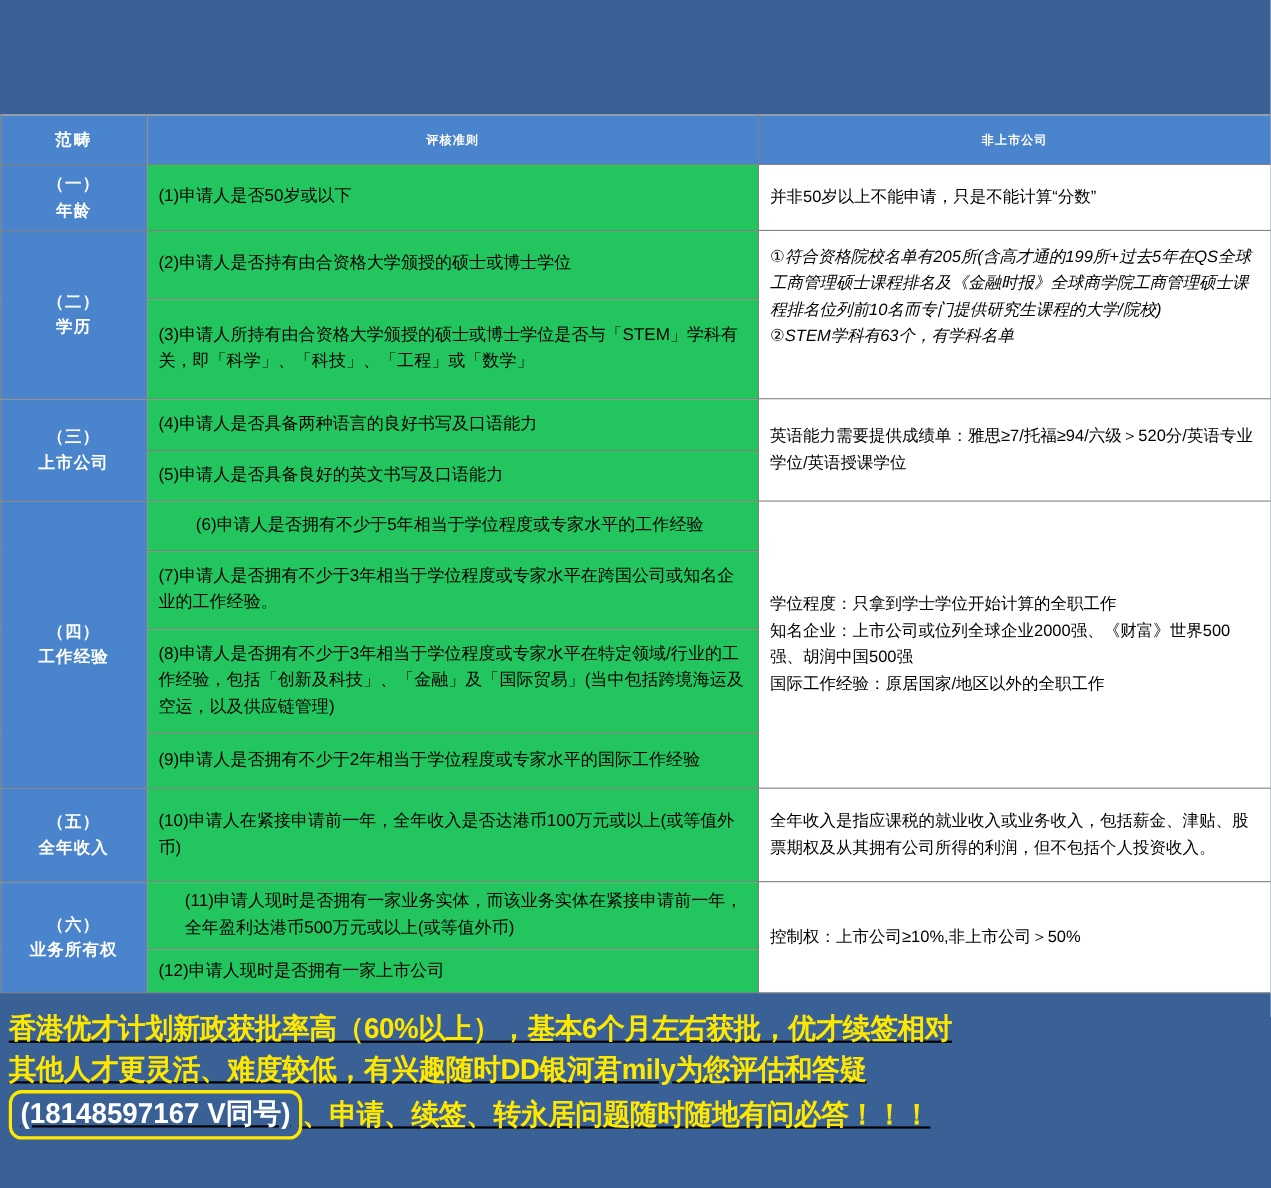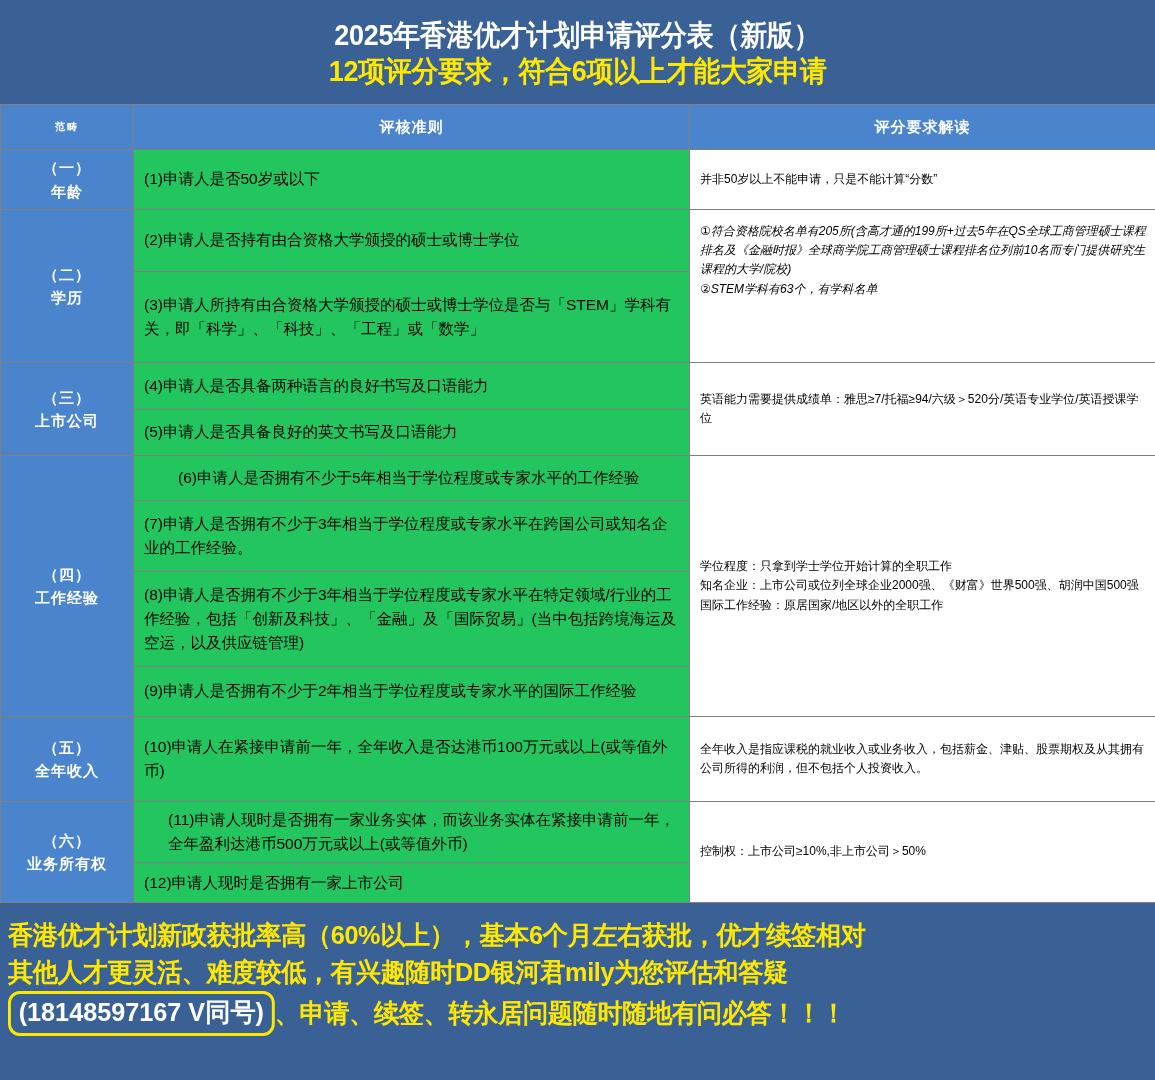--- a/index.html
+++ b/index.html
@@ -78,28 +78,28 @@
     vertical-align: middle;
     box-sizing: border-box;
   }
   col.c1 { width: 133px; }
   col.c2 { width: 556px; }
   col.c3 { width: 466px; }
 
   thead th {
     background: #4a84cd;
     color: #ffffff;
-    font-size: 15px;
+    font-size: 11px;
     font-weight: bold;
     height: 45px;
     text-align: center;
     letter-spacing: 1px;
     border-color: #7ba4d6;
   }
-  thead th.th-cat { font-size: 10px; letter-spacing: 2px; margin-left: 32px; }
+  thead th.th-cat { font-size: 15px; letter-spacing: 2px; margin-left: 32px; }
 
   td.cat {
     background: #4a84cd;
     color: #ffffff;
     font-size: 15px;
     font-weight: bold;
     text-align: center;
     line-height: 1.55;
     letter-spacing: 1px;
     border-color: #7ba4d6;
@@ -108,38 +108,39 @@
     background: #22c55e;
     color: #000000;
     font-size: 15.5px;
     line-height: 1.55;
     padding: 6px 8px 6px 10px;
     text-align: left;
   }
   td.note {
     background: #ffffff;
     color: #000000;
-    font-size: 12px;
+    font-size: 15px;
     line-height: 1.6;
     padding: 8px 8px 8px 10px;
     text-align: left;
     vertical-align: middle;
   }
   td.note.top { vertical-align: top; padding-top: 12px; font-style: italic; }
 
   
   .footer {
     position: absolute;
     left: 0;
     top: 903px;
     width: 1155px;
     height: 177px;
     background: #3a6196;
     padding: 14px 8px 0 8px;
     box-sizing: border-box;
+    text-decoration: underline;
   }
   .f-line {
     color: #ffe800;
     font-size: 26px;
     font-weight: bold;
     line-height: 1.42;
     letter-spacing: -0.4px;
     white-space: nowrap;
     transform: scaleX(0.97);
     transform-origin: left center;
@@ -160,37 +161,33 @@
     letter-spacing: 0px;
     line-height: 1.2;
     white-space: nowrap;
   }
 </style>
 </head>
 <body>
 
 <div class="page">
 
-  <div class="title-block">
-    <div class="title-line1">2025年香港优才计划申请评分表（新版）</div>
-    <div class="title-line2">12项评分要求，符合6项以上才能大家申请</div>
-  </div>
 
   <div class="table-wrap">
     <table class="grid">
       <colgroup>
         <col class="c1">
           <col class="c2">
           <col class="c3">
       </colgroup>
       <thead>
         <tr>
           <th class="th-cat">范畴</th>
           <th>评核准则</th>
-          <th>评分要求解读</th>
+          <th>非上市公司</th>
         </tr>
       </thead>
       <tbody>
 
         <tr>
           <td class="cat" rowspan="1" style="height:60px;">
             <div>（一）</div>
             <div>年龄</div>
           </td>
           <td class="crit" style="height:60px;">(1)申请人是否50岁或以下</td>

